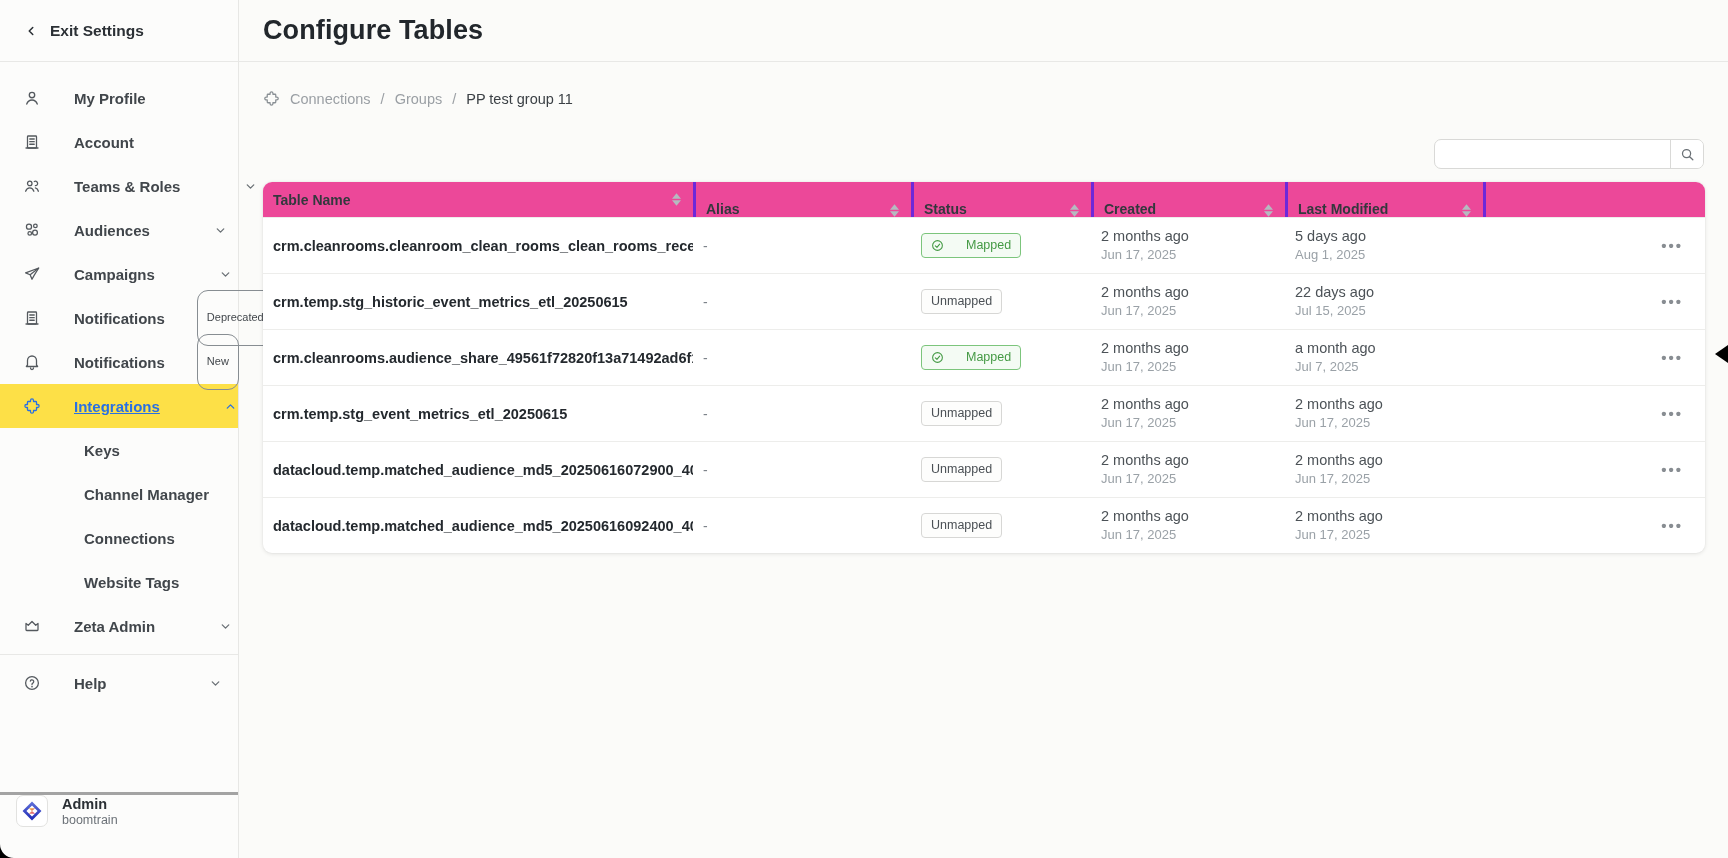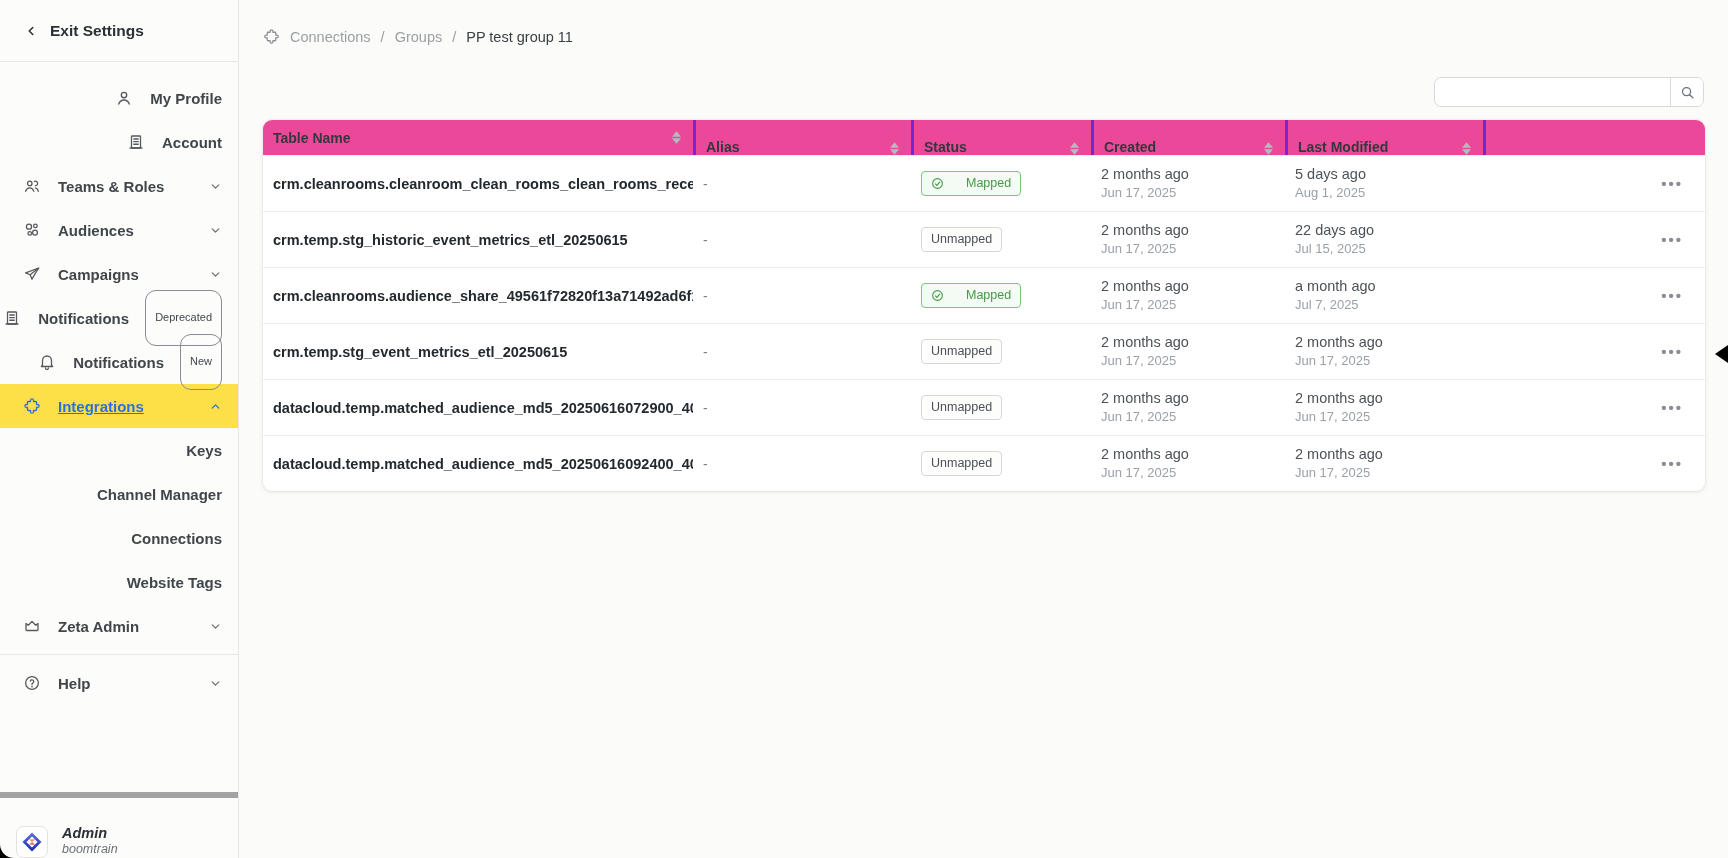--- a/index.html
+++ b/index.html
@@ -20,42 +20,41 @@
   }
   .sb-exit {
     height:62px; display:flex; align-items:center;
     padding-left:24px; gap:12px; border-bottom:1px solid #e8e8e6;
     cursor:pointer;
   }
   .sb-exit .label { font-size:15.5px; font-weight:700; color:#2b3035; }
   .sb-nav { flex:1; padding-top:14px; }
   .nav-item {
     height:44px; display:flex; align-items:center;
-    padding:0 16px 0 22px; gap:16px; cursor:pointer;
-    font-size:15px; font-weight:700; color:#41464b;justify-content:flex-end;
+    padding:0 16px 0 22px; gap:32px; cursor:pointer;
+    font-size:15px; font-weight:700; color:#41464b;
   }
   .nav-item .icon { width:20px; height:20px; display:flex; align-items:center; justify-content:center; color:#54595e; flex:none; }
   .nav-item .label { flex:0 0 auto; }
   .nav-item .spacer { flex:1; }
   .nav-item.selected { background:#fde047; color:#2970e3;text-decoration:underline; }
   .nav-item.selected .icon { color:#2970e3; }
   .nav-item.sub { padding-left:84px; }
   .pill {
     border:1px solid #878d92; border-radius:11px;
     font-size:11px; font-weight:400; color:#42474c;
     padding:20px 9px; line-height:1.2; white-space:nowrap;
   }
   .chev { color:#6a7075; display:flex; align-items:center; }
   .nav-item.selected .chev { color:#2970e3; }
   .sb-divider { height:1px; background:#e8e8e6; margin:6px 0; }
   .sb-user {
-    border-top:6px solid #a3a3a3; height:66px;
-    display:flex; align-items:flex-end; gap:14px; padding-left:16px;
+    border-top:3px solid #a3a3a3; height:66px;
+    display:flex; align-items:flex-start; gap:14px; padding-left:16px;
     cursor:pointer;
-    font-style:italic;
   }
   .logo-box {
     width:32px; height:32px; border:1px solid #e2e2e0; border-radius:7px;
     background:#fff; display:flex; align-items:center; justify-content:center;
   }
   .user-name { font-size:14.5px; font-weight:700; color:#2b3035; line-height:1.25; }
   .user-org { font-size:12.5px; color:#6b7177; line-height:1.25; }
 
   
   .main { flex:1; display:flex; flex-direction:column; min-width:0; }
@@ -322,20 +321,23 @@
         </svg>
       </span>
       <span>
         <div class="user-name">Admin</div>
         <div class="user-org">boomtrain</div>
       </span>
     </div>
   </div>
 
   <div class="main">
+    <div class="main-header">
+      <span class="page-title">Configure Tables</span>
+    </div>
 
     <div class="content">
       <div class="breadcrumb">
         <span class="bc-icon">
           <svg width="17" height="17" viewBox="0 0 24 24" fill="none" stroke="currentColor" stroke-width="1.8" stroke-linejoin="round">
               <path d="M10 4.5a2 2 0 1 1 4 0V6h3a1 1 0 0 1 1 1v3h1.5a2 2 0 1 1 0 4H18v3a1 1 0 0 1-1 1h-3v1.5a2 2 0 1 1-4 0V18H7a1 1 0 0 1-1-1v-3H4.5a2 2 0 1 1 0-4H6V7a1 1 0 0 1 1-1h3V4.5z"></path>
             </svg>
         </span>
         <a>Connections</a>
         <span class="sep">/</span>

